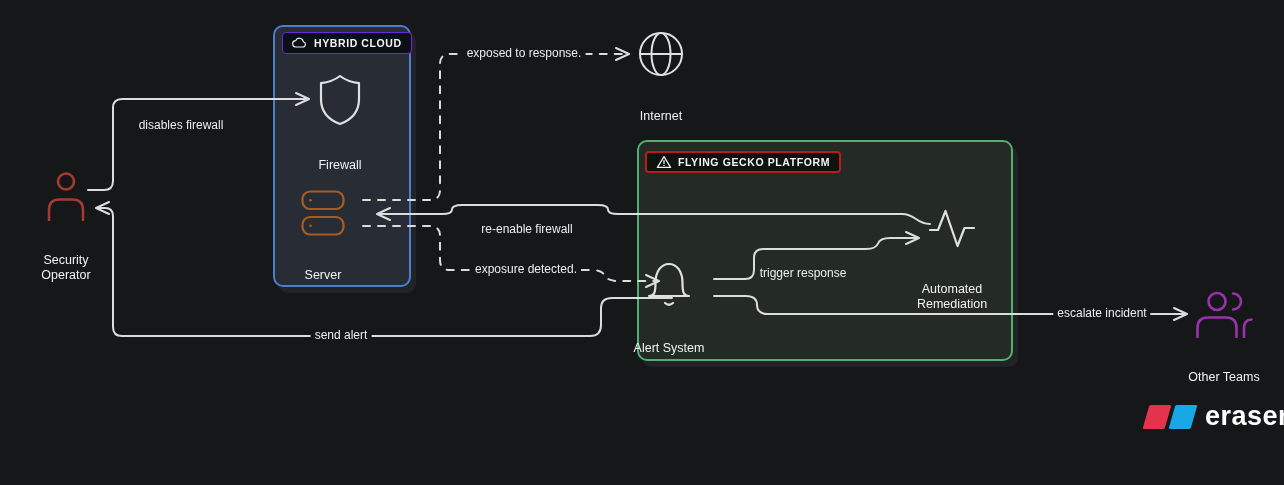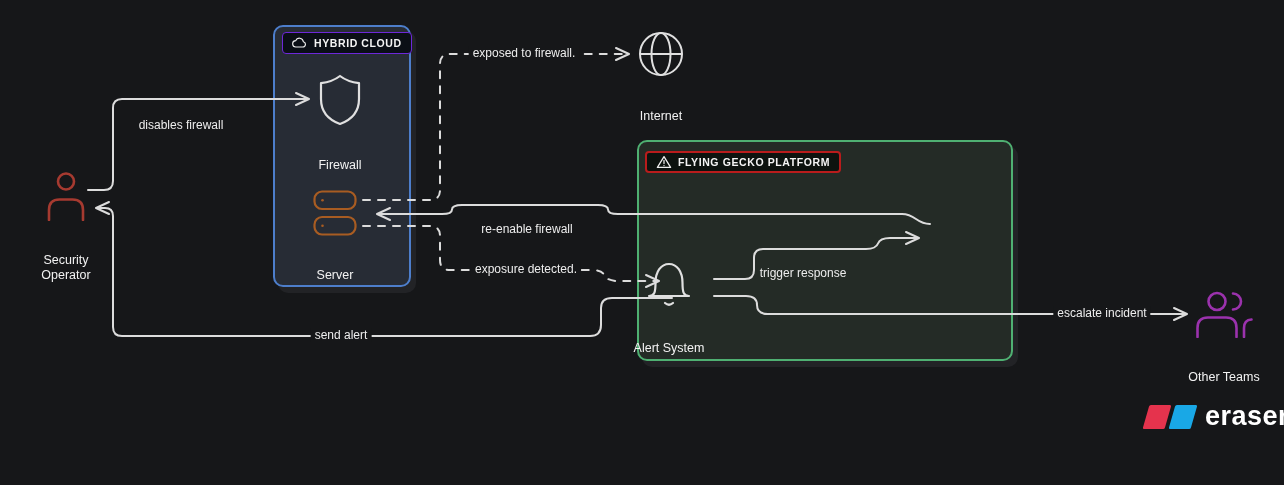--- a/index.html
+++ b/index.html
@@ -100,21 +100,21 @@
     <div class="nlabel">Security Operator</div>
   </div>
 
   <div class="node" style="left:305px;top:74px;width:70px;">
     <svg width="44" height="52" viewBox="0 0 44 52">
       <path d="M22,2 C27.5,6.2 33.5,8.3 41,9.2 L41,25 C41,38.5 33.5,45.8 22,50 C10.5,45.8 3,38.5 3,25 L3,9.2 C10.5,8.3 16.5,6.2 22,2 Z" fill="none" stroke="#e0e0e0" stroke-width="2.2" stroke-linejoin="round"></path>
     </svg>
     <div class="nlabel">Firewall</div>
   </div>
 
-  <div class="node" style="left:300px;top:190px;width:70px;">
+  <div class="node" style="left:288px;top:190px;width:70px;">
     <svg width="44" height="46" viewBox="0 0 44 46">
       <rect x="1.5" y="1.5" width="41" height="17.5" rx="7.5" fill="none" stroke="#a85c22" stroke-width="2.2"></rect>
       <rect x="1.5" y="27" width="41" height="17.5" rx="7.5" fill="none" stroke="#a85c22" stroke-width="2.2"></rect>
       <circle cx="9.5" cy="10.2" r="1.3" fill="#a85c22"></circle>
       <circle cx="9.5" cy="35.7" r="1.3" fill="#a85c22"></circle>
     </svg>
     <div class="nlabel">Server</div>
   </div>
 
   <div class="node" style="left:626px;top:31px;width:70px;">
@@ -127,33 +127,39 @@
   </div>
 
   <div class="node" style="left:619px;top:259px;width:100px;">
     <svg width="46" height="50" viewBox="0 0 46 50">
       <path d="M3,37 C8.5,37 9.5,33 9.5,24 C9.5,12.5 15,5 23,5 C31,5 36.5,12.5 36.5,24 C36.5,33 37.5,37 43,37 L3,37 Z" fill="none" stroke="#e0e0e0" stroke-width="2.2" stroke-linejoin="round"></path>
       <path d="M19,44 Q23,47.5 27,44" fill="none" stroke="#e0e0e0" stroke-width="2.2" stroke-linecap="round"></path>
     </svg>
     <div class="nlabel">Alert System</div>
   </div>
 
+  <div class="node" style="left:897px;top:206px;width:110px;">
+    <svg width="48" height="44" viewBox="0 0 48 44">
+      <path d="M2,24 L10,24 L17.5,5 L29.5,40 L36.5,22 L46,22" fill="none" stroke="#e0e0e0" stroke-width="2.2" stroke-linecap="round" stroke-linejoin="round"></path>
+    </svg>
+    <div class="nlabel">Automated Remediation</div>
+  </div>
 
   <div class="node" style="left:1176px;top:290px;width:96px;">
     <svg width="62" height="48" viewBox="0 0 62 48">
       <circle cx="24" cy="11.5" r="8.5" fill="none" stroke="#9b32ad" stroke-width="2.6"></circle>
       <path d="M40,3.5 a8,8 0 0 1 0,16" fill="none" stroke="#9b32ad" stroke-width="2.6" stroke-linecap="round"></path>
       <path d="M4.5,47 L4.5,38 Q4.5,27.5 15,27.5 L33,27.5 Q43.5,27.5 43.5,38 L43.5,47" fill="none" stroke="#9b32ad" stroke-width="2.6" stroke-linecap="round"></path>
       <path d="M51,47 L51,38 Q51,30 58.5,29.5" fill="none" stroke="#9b32ad" stroke-width="2.6" stroke-linecap="round"></path>
     </svg>
     <div class="nlabel">Other Teams</div>
   </div>
 
   <div class="elabel no-mask" style="left:181px;top:93px;">disables firewall</div>
-  <div class="elabel" style="left:524px;top:53px;">exposed to firewall.</div>
+  <div class="elabel" style="left:524px;top:53px;">exposed to response.</div>
   <div class="elabel no-mask" style="left:527px;top:197px;">re-enable firewall</div>
   <div class="elabel" style="left:526px;top:269px;">exposure detected.</div>
   <div class="elabel on-green no-mask" style="left:803px;top:241px;">trigger response</div>
   <div class="elabel" style="left:341px;top:335px;">send alert</div>
   <div class="elabel" style="left:1102px;top:313px;">escalate incident</div>
 
   <div class="watermark">
     <div class="wm-mark">
       <span class="wm-red"></span>
       <span class="wm-blue"></span>

